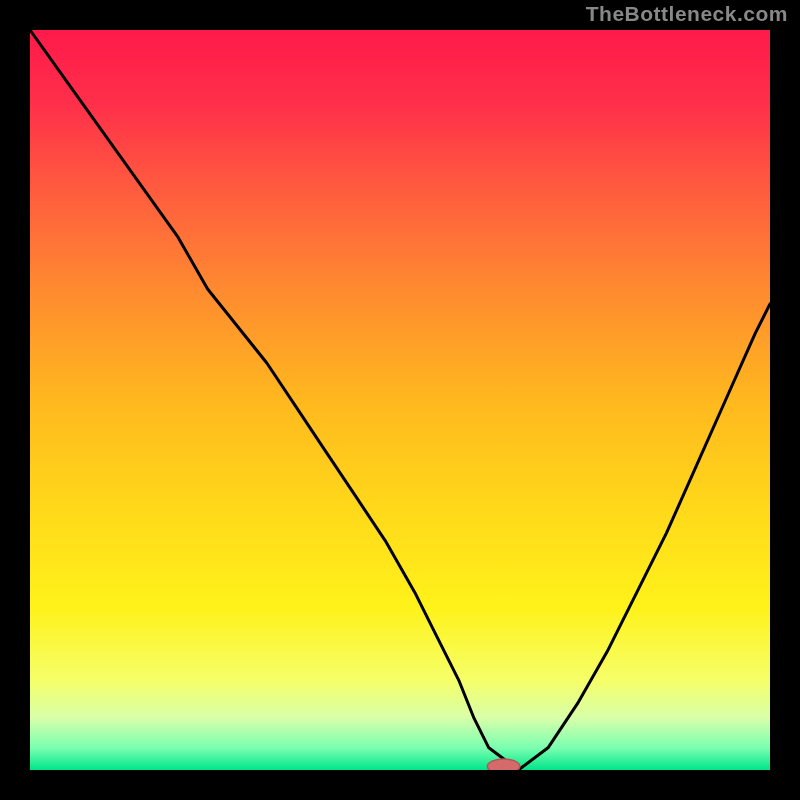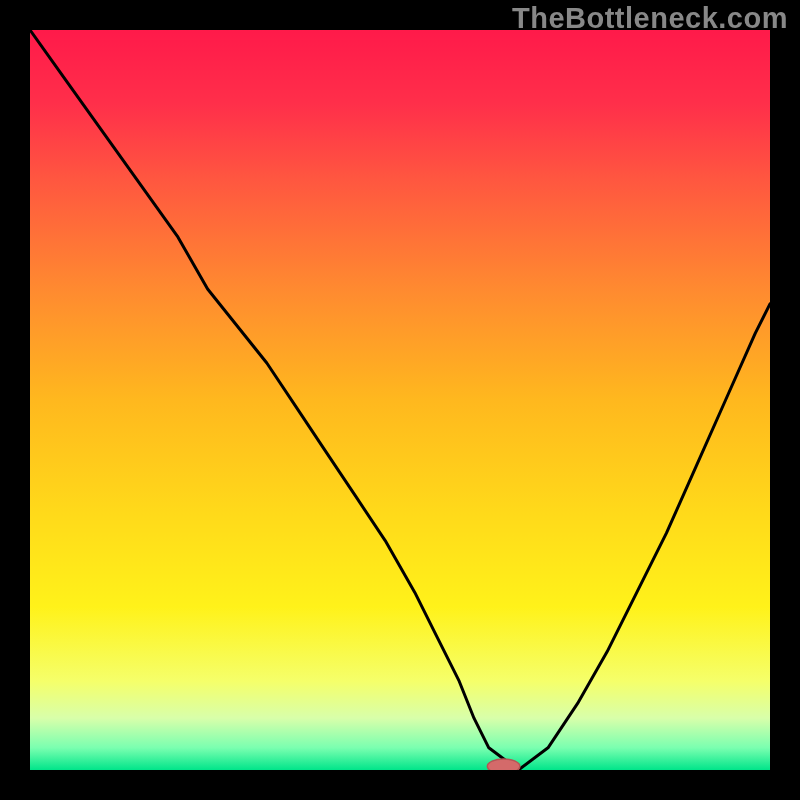--- a/index.html
+++ b/index.html
@@ -16,21 +16,21 @@
     top: 0;
     width: 800px;
     height: 800px;
     background: #000;
   }
   .watermark {
     position: absolute;
     top: 2px;
     right: 12px;
     font-family: Arial, Helvetica, sans-serif;
-    font-size: 29px;
+    font-size: 21px;
     font-weight: 600;
     color: #888;
     letter-spacing: 0.5px;
   }
   svg {
     position: absolute;
     left: 0;
     top: 0;
   }
 </style>

